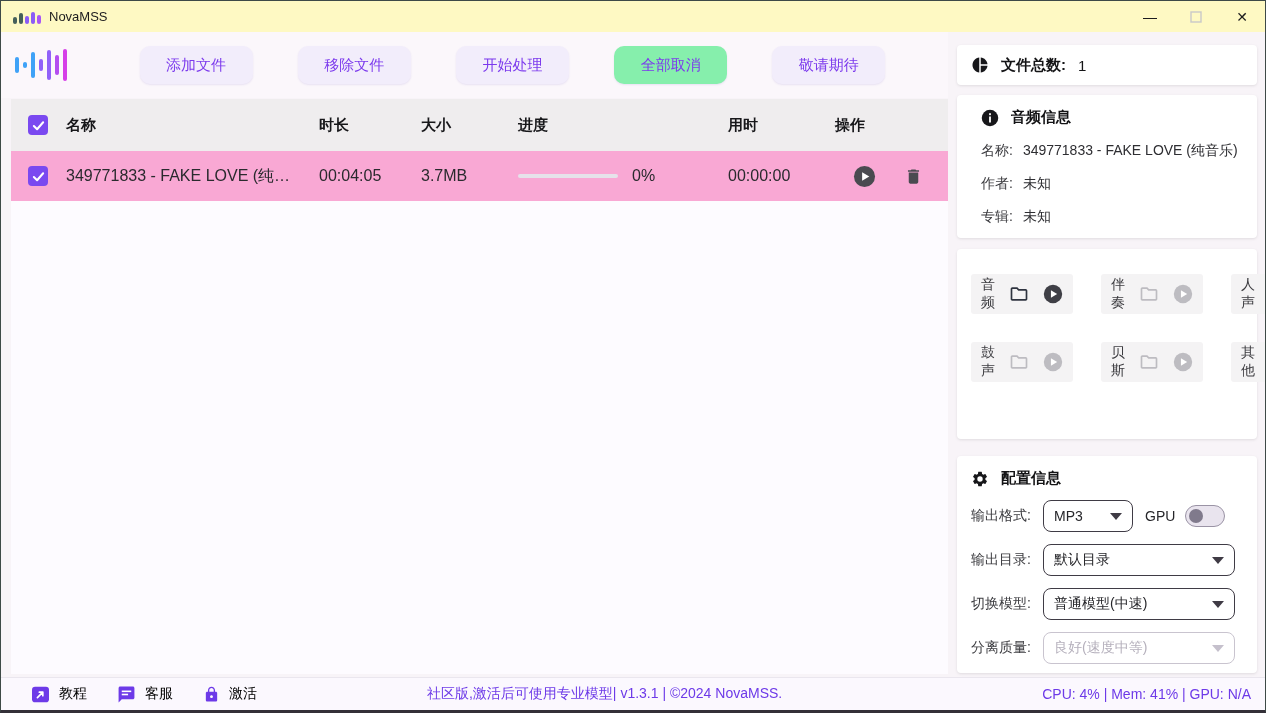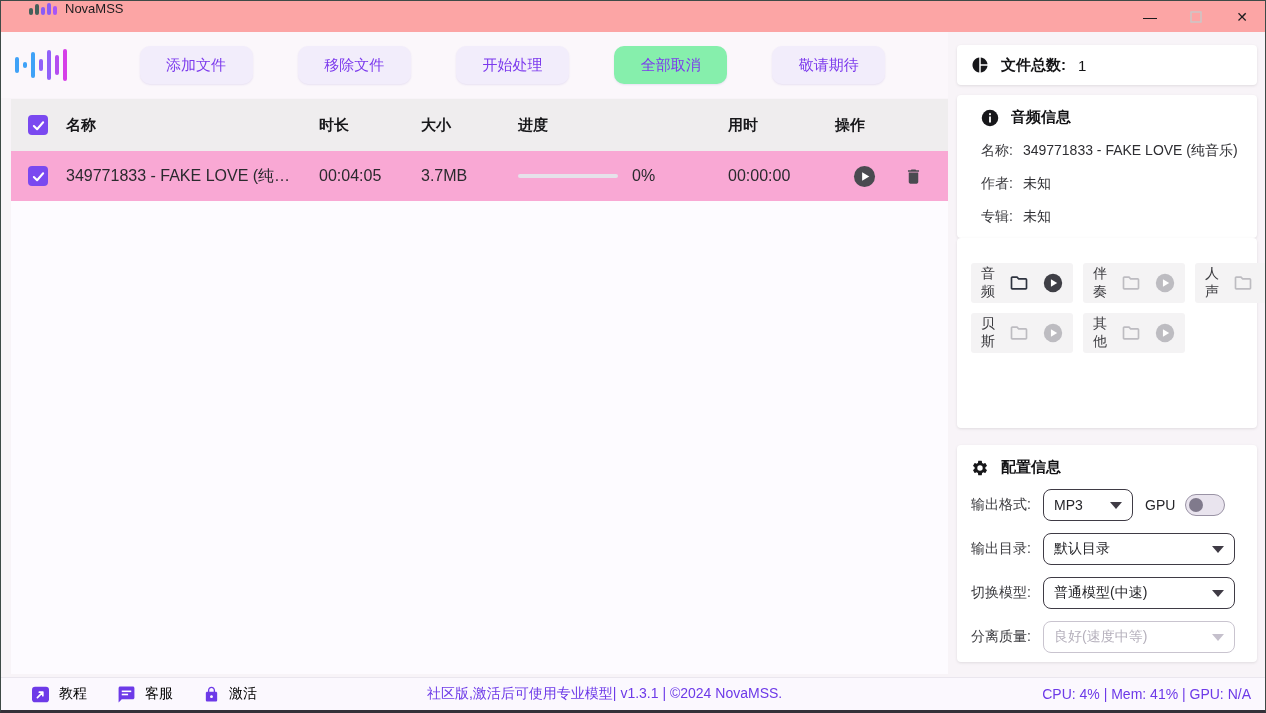--- a/index.html
+++ b/index.html
@@ -1,21 +1,21 @@
 <!DOCTYPE html>
 <html><head>
 <meta charset="utf-8">
 <style>
   * { margin:0; padding:0; box-sizing:border-box; }
   html,body { width:1266px; height:713px; }
   body { font-family:"Liberation Sans","DejaVu Sans",sans-serif; background:#f6f2f6; }
   .window { position:relative; width:1266px; height:713px; background:#f8f4f8; border:1px solid #3e4a47; border-bottom:3px solid #343038; overflow:hidden; }
 
   
-  .titlebar { position:absolute; top:0; left:0; right:0; height:31px; background:#fca5a5; display:flex; align-items:flex-start;padding-left:16px; }
+  .titlebar { position:absolute; top:0; left:0; right:0; height:31px; background:#fef9c3; display:flex; align-items:center; }
   .titlebar .app-title { font-size:13px; color:#1c1c1e; margin-left:8px; }
   .title-icon { margin-left:12px; display:flex; align-items:flex-end; gap:2px; height:14px; }
   .win-controls { margin-left:auto; display:flex; height:100%; }
   .win-btn { width:46px; height:31px; display:flex; align-items:center; justify-content:center; font-size:14px; color:#1c1c1e; cursor:default; }
   .win-btn.maximize { color:#c9c9c9; }
 
   
   .toolbar { position:absolute; top:31px; left:0; width:947px; height:66px; display:flex; align-items:center; background:#fbf7fb; }
   .logo { margin-left:14px; display:flex; align-items:center; gap:4px; height:40px; }
   .logo i, .title-icon i { display:block; width:4px; border-radius:2px; }
@@ -35,25 +35,25 @@
   .progress-fill { height:100%; background:#7a49f0; width:0%; }
   .actions-cell { display:flex; align-items:center; gap:28px; padding-left:18px; }
   .icon-btn { background:none; border:none; padding:0; cursor:pointer; display:flex; align-items:center; }
 
   
   .sidebar { position:absolute; left:956px; top:44px; width:300px; }
   .card { background:#ffffff; border-radius:4px; box-shadow:0 1px 3px rgba(0,0,0,.10); padding:0 14px; }
   .card-title { display:flex; align-items:center; gap:12px; font-size:15px; font-weight:bold; color:#141416; }
   .card1 { height:40px; display:flex; align-items:center; gap:12px; margin-bottom:10px; font-size:15px; color:#141416; }
   .card1 .total-label { font-weight:bold; }
-  .card2 { height:143px; padding-top:13px;padding-left:24px; }
+  .card2 { height:143px; margin-bottom:11px; padding-top:13px;padding-left:24px; }
   .info-line { display:flex; gap:10px; font-size:14px; color:#3c3c40; margin-top:15px; white-space:nowrap; }
   .info-line .val { color:#2e2e32; }
   .card3 { height:190px; margin-bottom:17px; padding-top:13px; }
-  .res-grid { display:grid; grid-template-columns:1fr 1fr 1fr 1fr; gap:10px; margin-top:12px; }
+  .res-grid { display:grid; grid-template-columns:1fr 1fr 1fr; gap:28px; margin-top:12px; }
   .res-item { height:40px; background:#f4f3f4; border-radius:3px; display:flex; align-items:center; gap:14px; padding:0 10px; font-size:14px; color:#3c3c40; }
   .res-item .folder { color:#2f3440; }
   .res-item .playc { color:#3f3f46; }
   .res-item.disabled .folder, .res-item.disabled .playc { color:#bdbcc1; }
   .card4 { height:217px; padding-top:13px; }
   .cfg-row { display:flex; align-items:center; margin-top:12px; }
   .cfg-label { width:72px; font-size:14px; color:#3c3c40; flex:none; }
   .dropdown { height:32px; border:1.5px solid #3f3b45; border-radius:8px; background:#fff; display:flex; align-items:center; padding:0 10px; font-size:14px; color:#26262a; cursor:pointer; }
   .dropdown .chev { margin-left:auto; width:0; height:0; border-left:6px solid transparent; border-right:6px solid transparent; border-top:7px solid #3f3b45; }
   .dd-small { width:90px; }

